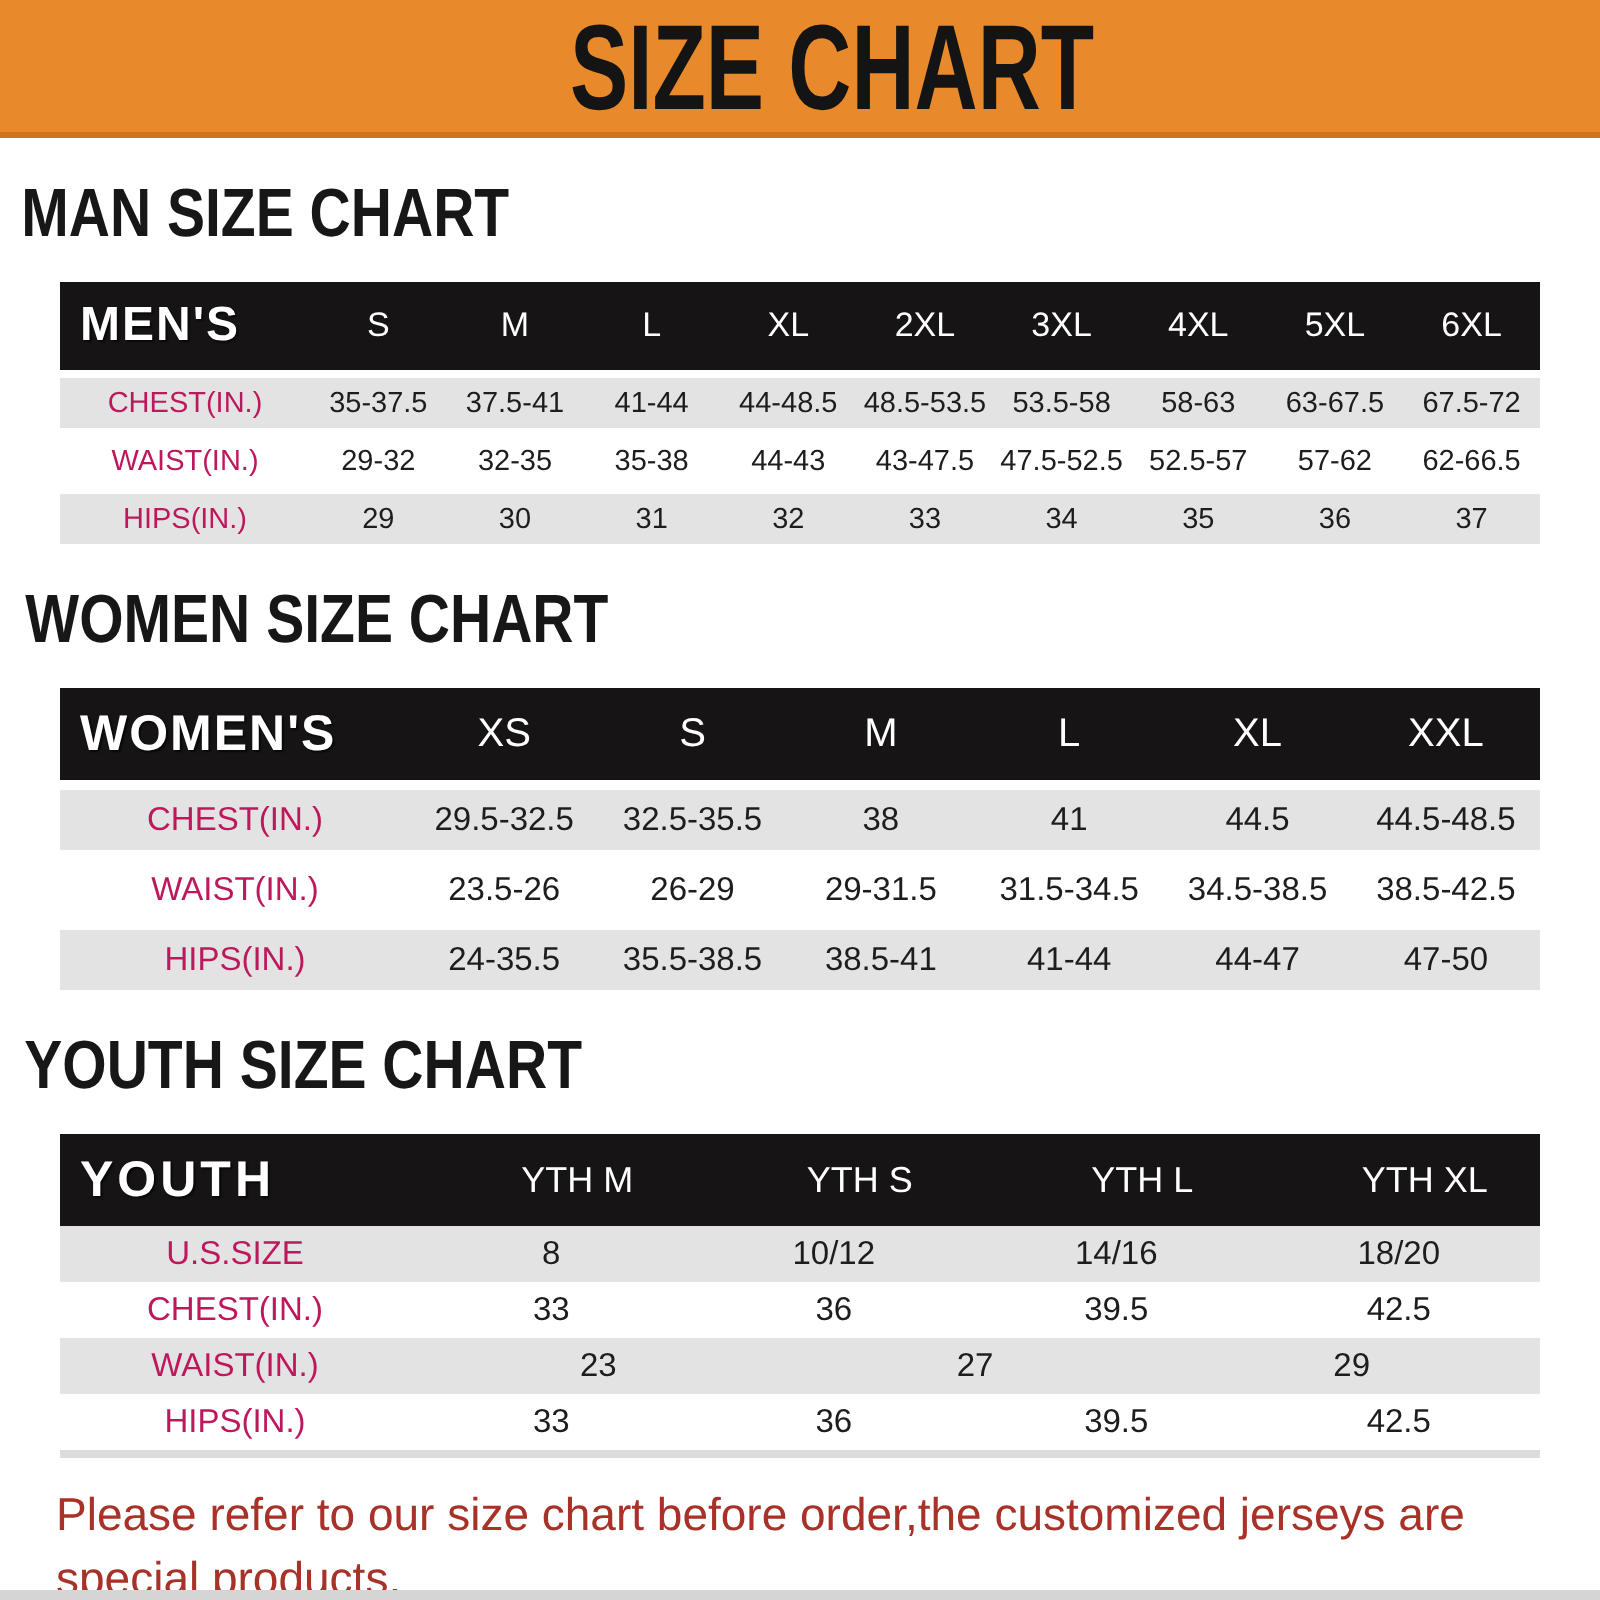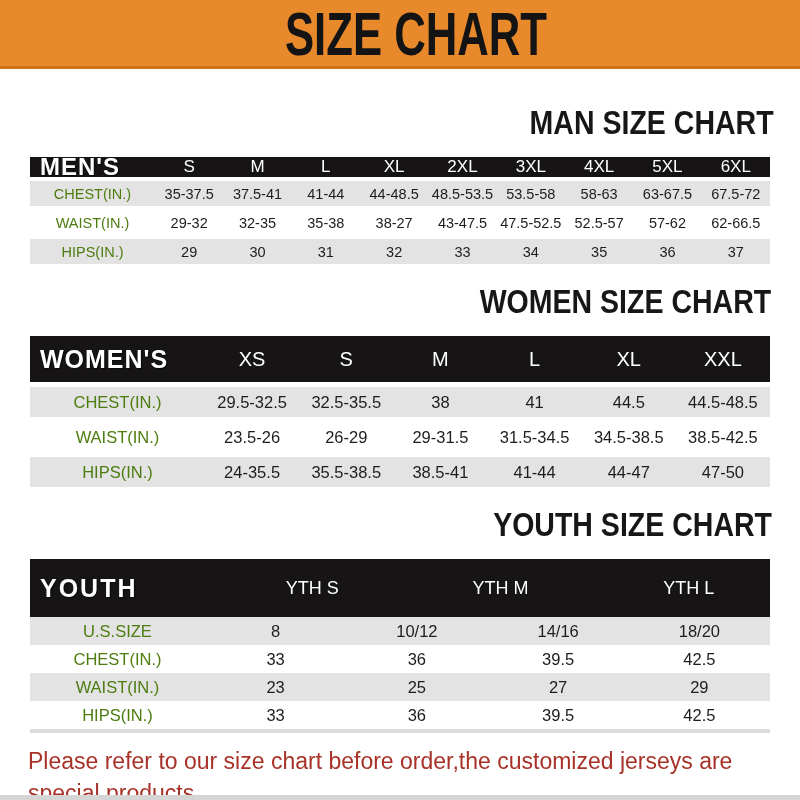--- a/index.html
+++ b/index.html
@@ -23,34 +23,34 @@
     font-size: 56px;
     font-weight: bold;
     color: #141414;
     letter-spacing: 0px;
     transform: scale(0.78, 1.08);
     white-space: nowrap;
   }
 
   
   .section-heading {
-    text-align: right;
-    margin: 16px;
+    text-align: left;
+    margin: 0;
   }
   .section-heading .ht {
     display: inline-block;
     font-size: 31px;
     font-weight: bold;
     color: #171717;
     transform: scale(0.92, 1.1);
     white-space: nowrap;
   }
   .h-man   { padding-top: 20px; }
   .h-women { margin-top: 20px; text-decoration: underline; }
-  .h-youth { margin-top: 20px; padding-left: 14px; }
+  .h-youth { margin-top: 20px; }
 
   
   .size-table { margin: 0 30px; }
   .table-head {
     display: flex; align-items: center;
     background: #161414;
     color: #ffffff;
   }
   .corner-cell {
     width: var(--label-w);
@@ -61,42 +61,42 @@
     white-space: nowrap;
   }
   .head-cell { flex: 1; text-align: center; white-space: nowrap; }
   .data-row { display: flex; align-items: center; }
   .row-gray  { background: #E3E3E3; }
   .row-white { background: #ffffff; }
   .label-cell {
     width: var(--label-w);
     box-sizing: border-box;
     text-align: center;
-    color: #4d7c0f;
+    color: #be185d;
     white-space: nowrap;
   }
   .value-cell { flex: 1; text-align: center; color: #1d1d1d; white-space: nowrap; }
 
   
   .t-men { --label-w: 125px; margin-top: 16px; }
-  .t-men .table-head { height: 20px; }
+  .t-men .table-head { height: 44px; }
   .t-men .corner-cell { font-size: 24px; letter-spacing: 1px; }
   .t-men .head-cell { font-size: 17px; }
   .t-men .data-row { height: 25px; margin-top: 4px; font-size: 14.5px; }
 
   
   .t-women { --label-w: 175px; margin-top: 16px; }
   .t-women .table-head { height: 46px; }
   .t-women .corner-cell { font-size: 25px; letter-spacing: 1px; }
   .t-women .head-cell { font-size: 20px; }
   .t-women .data-row { height: 30px; margin-top: 5px; font-size: 16.5px; }
 
   
   .t-youth { --label-w: 175px; margin-top: 16px; border-bottom: 4px solid #dcdcdc; padding-bottom: 0; }
-  .t-youth .table-head { height: 58px; gap: 26px; }
+  .t-youth .table-head { height: 46px; gap: 26px; }
   .t-youth .corner-cell { font-size: 25px; letter-spacing: 2px; }
   .t-youth .head-cell { font-size: 18px; }
   .t-youth .data-row { height: 28px; margin-top: 0; font-size: 16.5px; }
 
   
   .footer-note {
     margin: 12px 28px 0 28px;
     color: #A93228;
     font-size: 23px;
     line-height: 32px;
@@ -143,21 +143,21 @@
       <div class="value-cell">53.5-58</div>
       <div class="value-cell">58-63</div>
       <div class="value-cell">63-67.5</div>
       <div class="value-cell">67.5-72</div>
     </div>
     <div class="data-row row-white">
       <div class="label-cell">WAIST(IN.)</div>
       <div class="value-cell">29-32</div>
       <div class="value-cell">32-35</div>
       <div class="value-cell">35-38</div>
-      <div class="value-cell">38-27</div>
+      <div class="value-cell">44-43</div>
       <div class="value-cell">43-47.5</div>
       <div class="value-cell">47.5-52.5</div>
       <div class="value-cell">52.5-57</div>
       <div class="value-cell">57-62</div>
       <div class="value-cell">62-66.5</div>
     </div>
     <div class="data-row row-gray">
       <div class="label-cell">HIPS(IN.)</div>
       <div class="value-cell">29</div>
       <div class="value-cell">30</div>
@@ -214,42 +214,42 @@
     </div>
   </div>
 
   <h2 class="section-heading h-youth">
     <span class="ht">YOUTH SIZE CHART</span>
   </h2>
 
   <div class="size-table t-youth">
     <div class="table-head">
       <div class="corner-cell">YOUTH</div>
+      <div class="head-cell">YTH M</div>
       <div class="head-cell">YTH S</div>
-      <div class="head-cell">YTH M</div>
       <div class="head-cell">YTH L</div>
+      <div class="head-cell">YTH XL</div>
     </div>
     <div class="data-row row-gray">
       <div class="label-cell">U.S.SIZE</div>
       <div class="value-cell">8</div>
       <div class="value-cell">10/12</div>
       <div class="value-cell">14/16</div>
       <div class="value-cell">18/20</div>
     </div>
     <div class="data-row row-white">
       <div class="label-cell">CHEST(IN.)</div>
       <div class="value-cell">33</div>
       <div class="value-cell">36</div>
       <div class="value-cell">39.5</div>
       <div class="value-cell">42.5</div>
     </div>
     <div class="data-row row-gray">
       <div class="label-cell">WAIST(IN.)</div>
       <div class="value-cell">23</div>
-      <div class="value-cell">25</div>
       <div class="value-cell">27</div>
       <div class="value-cell">29</div>
     </div>
     <div class="data-row row-white">
       <div class="label-cell">HIPS(IN.)</div>
       <div class="value-cell">33</div>
       <div class="value-cell">36</div>
       <div class="value-cell">39.5</div>
       <div class="value-cell">42.5</div>
     </div>

